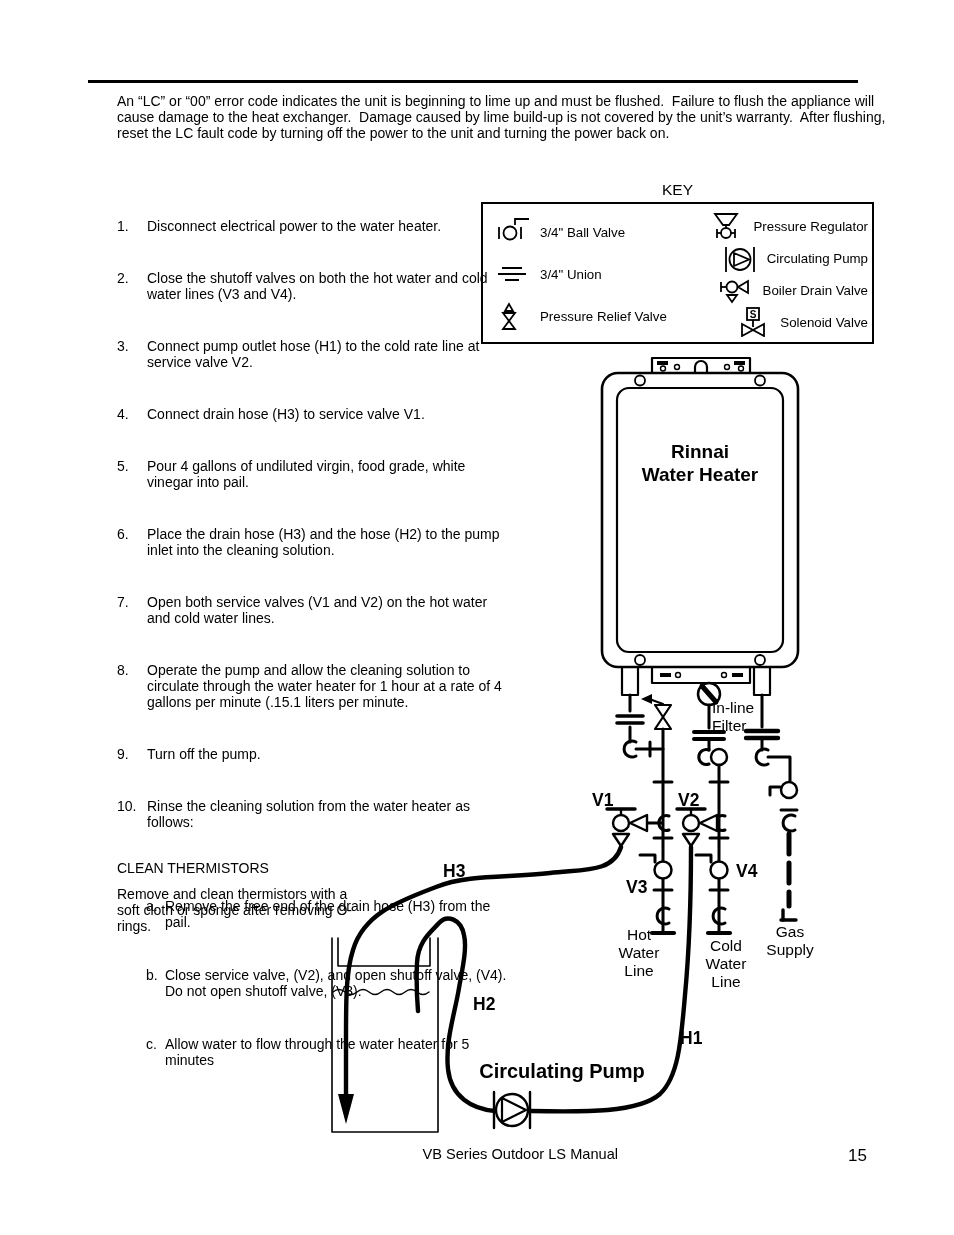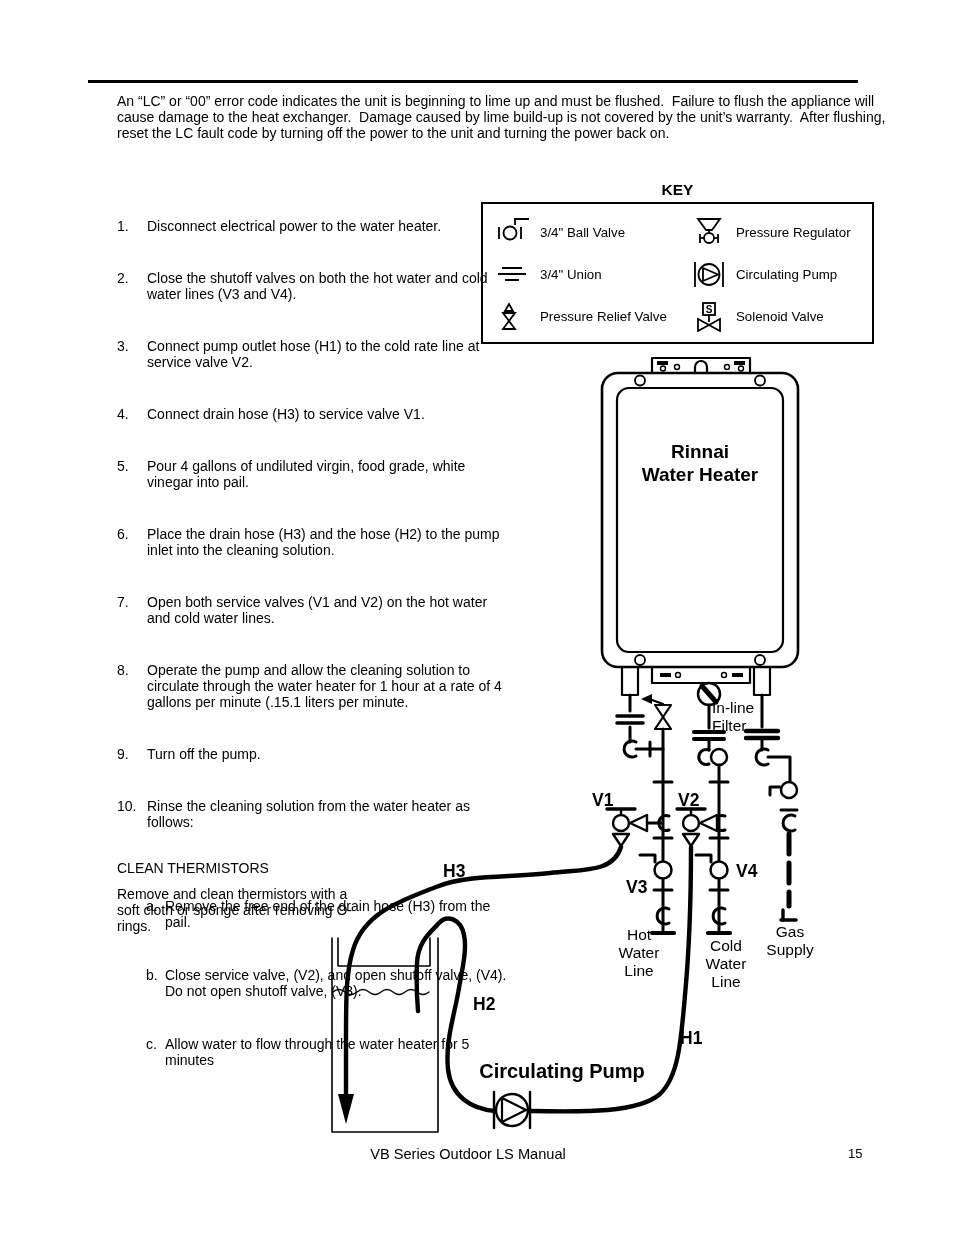--- a/index.html
+++ b/index.html
@@ -13,32 +13,32 @@
   .step{display:flex;margin-bottom:4px;}
   .step .num{width:30px;flex:0 0 30px;}
   .step .txt{flex:1;}
   #substeps{margin-left:29px;}
   .sub{display:flex;margin-bottom:5px;}
   .sub .mark{width:19px;flex:0 0 19px;}
   .sub .txt{flex:1;}
   #ct-head{left:83px;top:860px;width:260px;}
   #ct-body{left:83px;top:886px;width:242px;}
   #note{left:83px;top:1028px;width:242px;}
-  #key-title{left:481px;top:181px;width:393px;text-align:center;font-weight:bold;font-size:15.5px;}
+  #key-title{left:481px;top:181px;width:393px;text-align:center;font-weight:normal;font-size:15.5px;}
   #key-box{left:481px;top:202px;width:393px;height:142px;border:2px solid #000;box-sizing:border-box;
            display:flex;padding:7px 4px 4px 12px;}
   .key-col{display:flex;flex-direction:column;justify-content:space-around;}
   #key-col-left{width:196px;}
-  #key-col-right{flex:1;}
+  #key-col-right{flex:1;align-items:flex-end;}
   .key-row{display:flex;align-items:center;height:31px;}
   .key-icon{width:38px;flex:0 0 38px;}
   .key-label{margin-left:7px;font-size:13.3px;white-space:nowrap;}
   .key-icon svg{display:block;}
-  #footer-title{left:318px;top:1146px;width:300px;text-align:center;font-size:14.6px;}
-  #footer-page{left:848px;top:1146px;font-size:13px;}
+  #footer-title{left:318px;top:1146px;width:300px;text-align:right;font-size:14.6px;}
+  #footer-page{left:848px;top:1146px;font-size:17px;}
   svg text{font-family:"Liberation Sans","DejaVu Sans",sans-serif;fill:#000;stroke:none;}
 </style>
 </head>
 <body>
 
 <div id="page">
 
   <div id="top-rule" class="abs"></div>
 
   <div id="intro" class="abs bodytext">An “LC” or “00” error code indicates the unit is beginning to lime up and must be flushed.  Failure to flush the appliance will cause damage to the heat exchanger.  Damage caused by lime build-up is not covered by the unit’s warranty.  After flushing, reset the LC fault code by turning off the power to the unit and turning the power back on.</div>
@@ -123,20 +123,32 @@
       <div class="key-row">
         <span class="key-icon">
           <svg width="38" height="30" viewBox="0 0 38 30" fill="none" stroke="#000" stroke-width="1.8">
             <line x1="4" y1="3" x2="4" y2="28"></line>
               <line x1="32" y1="3" x2="32" y2="28"></line>
             <circle cx="18" cy="15.5" r="10.5"></circle>
               <path d="M12,9 L12,22 L27,15.5 Z"></path>
           </svg>
           </span>
         <span class="key-label">Circulating Pump</span>
+      </div>
+      <div class="key-row">
+        <span class="key-icon">
+          <svg width="38" height="30" viewBox="0 0 38 30" fill="none" stroke="#000" stroke-width="1.8">
+            <line x1="3" y1="7" x2="3" y2="17"></line>
+              <line x1="3" y1="12" x2="8" y2="12"></line>
+            <circle cx="14" cy="12" r="5.5"></circle>
+              <path d="M20,12 L30,6 L30,18 Z"></path>
+              <path d="M9,20 L19,20 L14,27 Z"></path>
+          </svg>
+          </span>
+        <span class="key-label">Boiler Drain Valve</span>
       </div>
       <div class="key-row">
         <span class="key-icon">
           <svg width="38" height="30" viewBox="0 0 38 30" fill="none" stroke="#000" stroke-width="1.8">
             <rect x="12" y="1" width="12" height="12"></rect>
             <text x="18" y="11" text-anchor="middle" font-size="10" font-weight="bold">S</text>
             <line x1="18" y1="13" x2="18" y2="20"></line>
             <path d="M7,17 L7,29 L18,23 Z"></path>
               <path d="M29,17 L29,29 L18,23 Z"></path>
           </svg>

